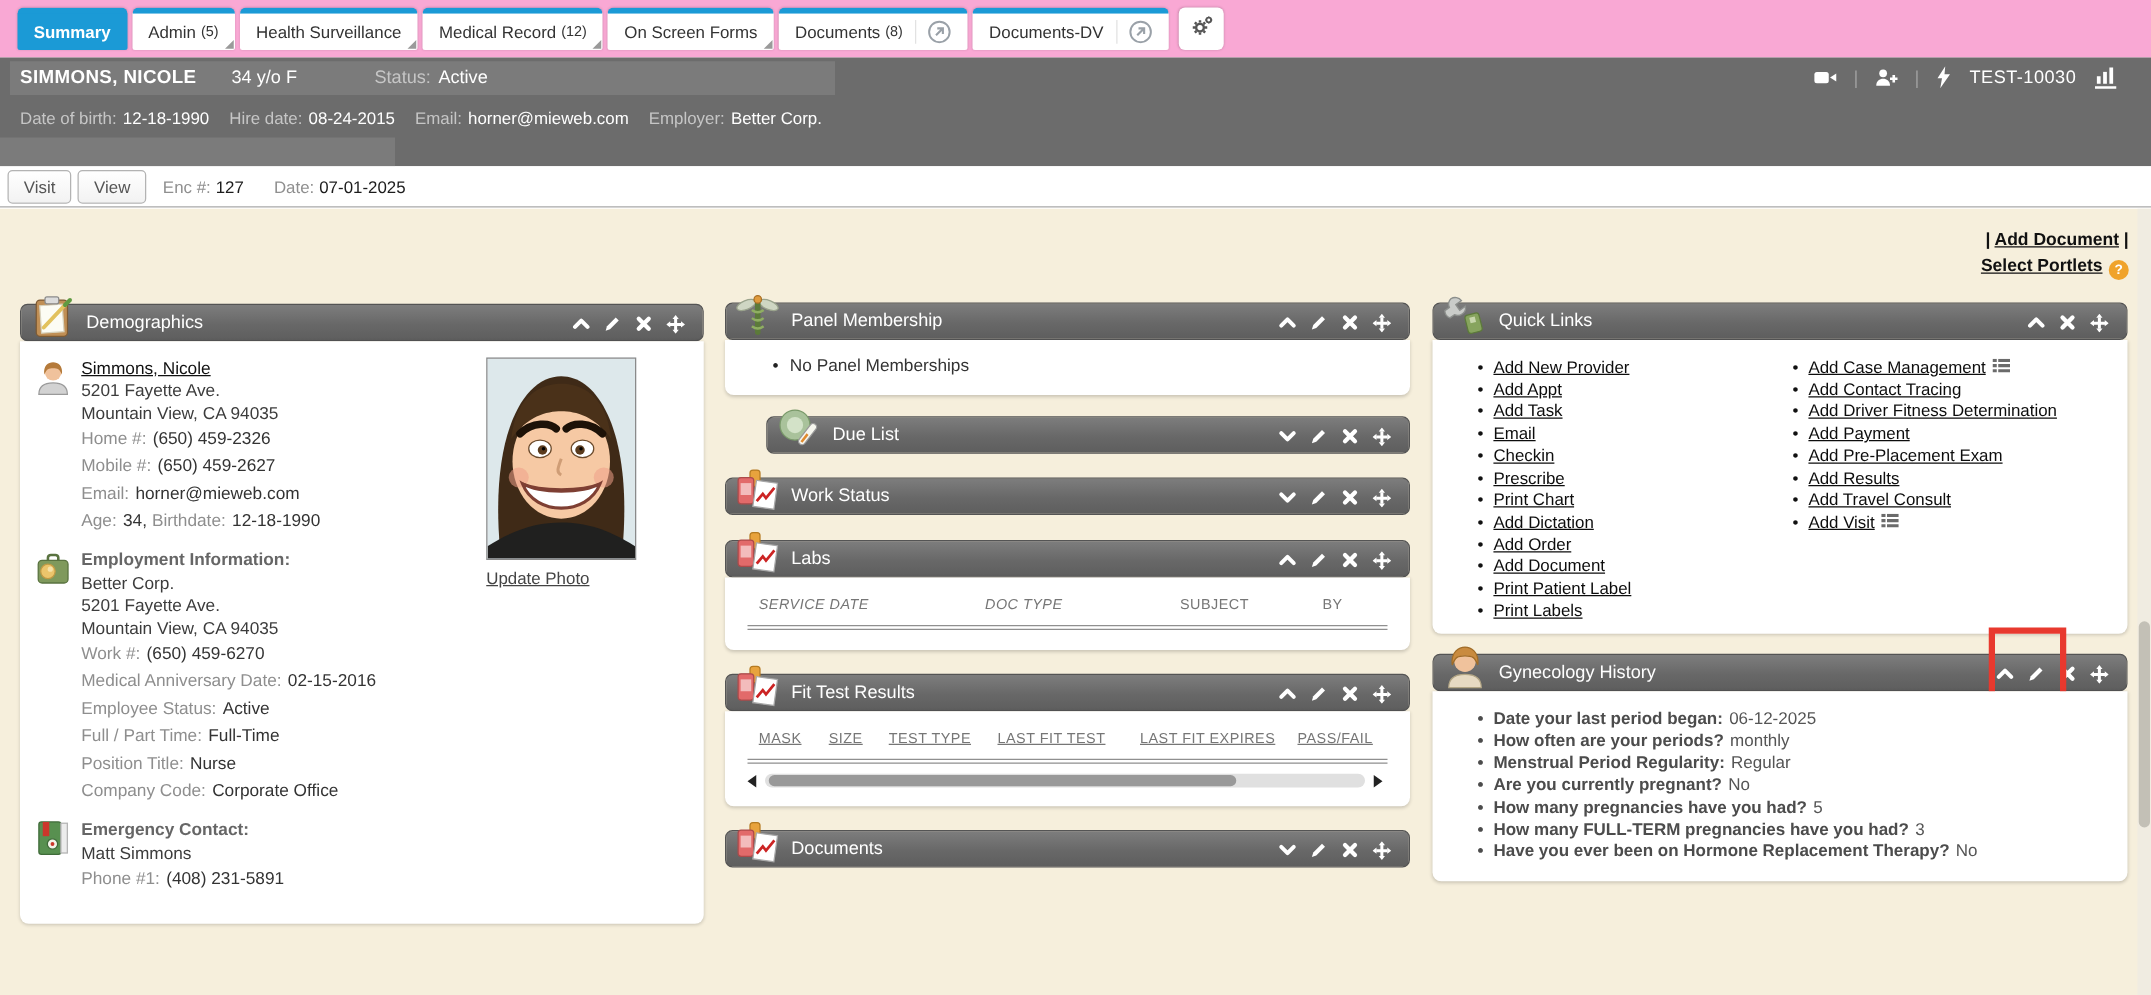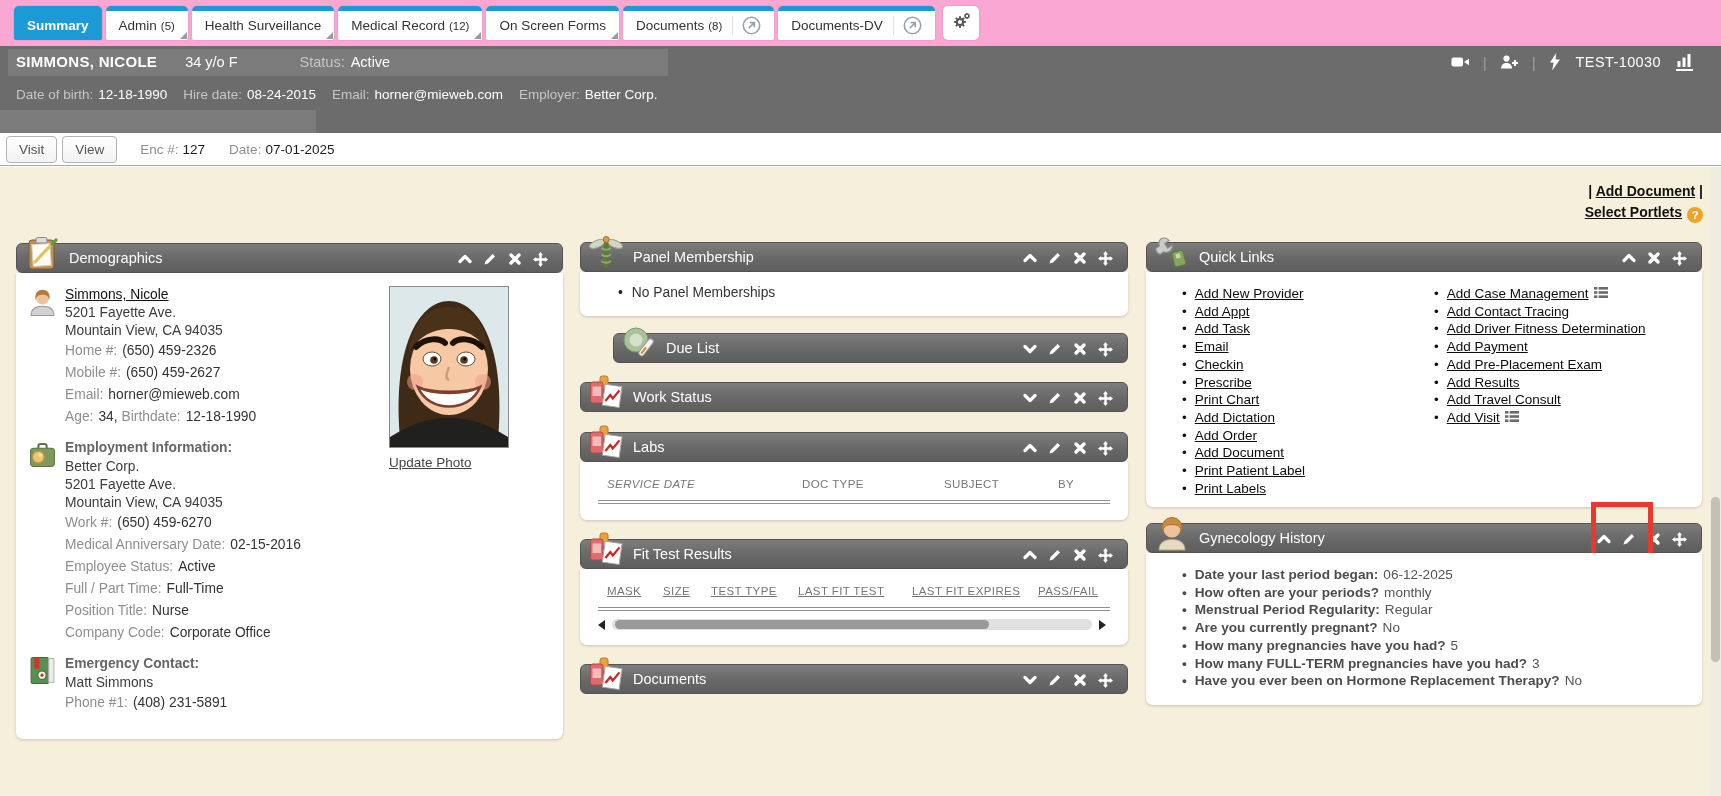--- a/index.html
+++ b/index.html
@@ -36,21 +36,21 @@
   .chart-id{font-size:14.5px;letter-spacing:.4px;margin:0 2px;}
   .icon-btn{display:inline-flex;align-items:center;cursor:pointer;}
   .chart-icon-wrap{border-bottom:2px solid #fff;padding-bottom:1px;}
   
   .encbar{position:absolute;left:0;top:133px;width:100%;height:33px;background:#fff;
        border-bottom:1px solid #a9a9a9;box-sizing:border-box;display:flex;align-items:center;
        padding-left:6px;}
   .enc-btn{height:27px;padding:0 12px;margin-right:5px;border:1px solid #b3b3b3;border-radius:4px;
        background:linear-gradient(#fff,#f2f2f2);color:#555;font-size:13.5px;cursor:pointer;
        font-family:"Liberation Sans", sans-serif;}
-  .enc-lab{color:#8f8f8f;margin-left:18px;margin-right:4px;}
+  .enc-lab{color:#8f8f8f;margin-left:8px;margin-right:4px;}
   .enc-val{color:#1c1c1c;}
   
   .content{position:absolute;left:0;top:167px;width:100%;height:629px;background:#f6efdc;}
   .toplinks{position:absolute;right:18px;top:14px;text-align:right;line-height:21px;
        font-size:14px;color:#111;font-weight:bold;}
   .toplinks a{color:#111;text-decoration:underline;cursor:pointer;}
   .help-badge{display:inline-block;width:16px;height:16px;border-radius:50%;background:#f0a32b;
        color:#fff;font-size:11px;line-height:16px;text-align:center;font-weight:bold;
        margin-left:5px;vertical-align:-2px;cursor:pointer;}
   .col{position:absolute;}
@@ -502,21 +502,21 @@
                 <svg width="15" height="15" viewBox="0 0 15 15">
                   <path d="M7.5 3 V12 M3 7.5 H12" stroke="#fff" stroke-width="2.4"></path>
                   <path d="M7.5 0 L10 3.2 H5 Z M7.5 15 L5 11.8 H10 Z M0 7.5 L3.2 5 V10 Z M15 7.5 L11.8 10 V5 Z" fill="#fff"></path>
                 </svg>
               </span>
             </span>
         </div>
         <div class="p-body tbl-body" style="height:58px;">
           <div class="cols" id="labs-cols">
               <span style="left: 9px; font-style: italic;">SERVICE DATE</span>
-              <span style="left: 204px;">DOC TYPE</span>
+              <span style="left: 190px; font-style: italic;">DOC TYPE</span>
               <span style="left: 346px;">SUBJECT</span>
               <span style="left: 460px;">BY</span>
             </div>
           <div class="dbl"></div>
         </div>
       </div>
 
       <div class="portlet" style="top:297px;">
         <div class="p-header">
           <span class="p-icon"><svg width="38" height="38" viewBox="0 0 38 38">

